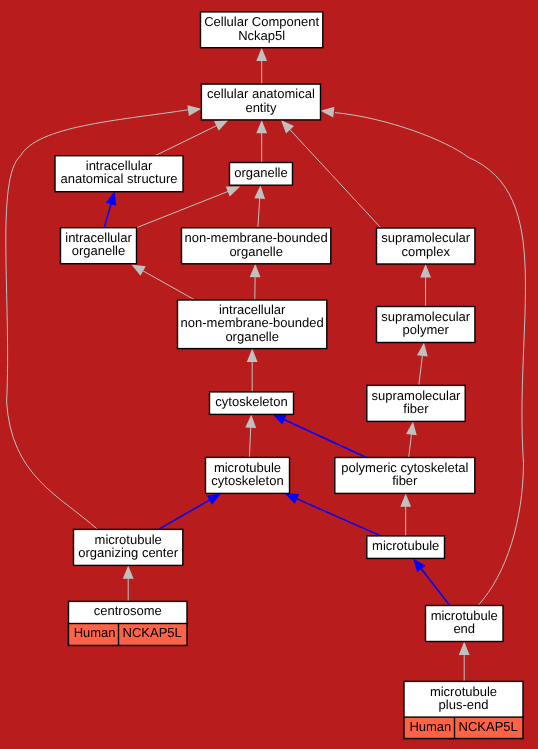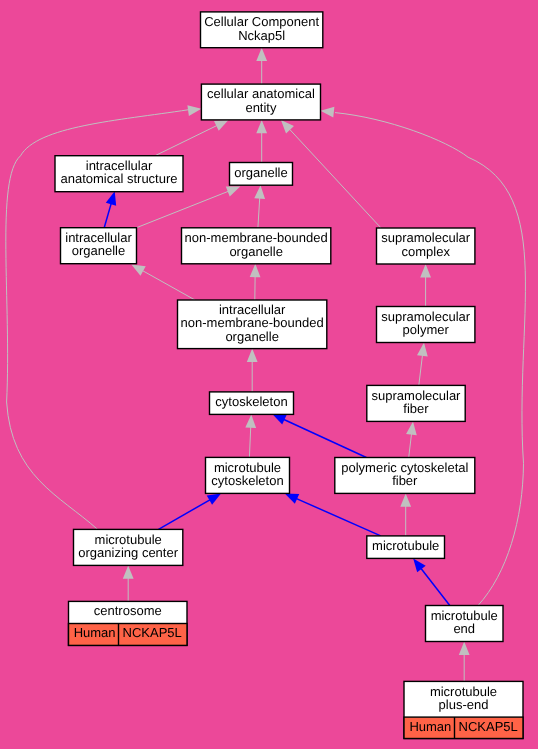--- a/index.html
+++ b/index.html
@@ -1,19 +1,19 @@
 <!DOCTYPE html>
 <html><head>
 <meta charset="utf-8">
 <title>Cellular Component graph</title>
 <style>
   html,body{margin:0;padding:0;background:#ffffff;}
   body{width:538px;height:749px;overflow:hidden;
        font-family:"Liberation Sans",sans-serif;-webkit-font-smoothing:antialiased;text-rendering:geometricPrecision;}
-  #graph{position:relative;width:538px;height:749px;background:#ec4899;}
+  #graph{position:relative;width:538px;height:749px;background:#b91c1c;}
   #svgroot{position:absolute;left:0;top:0;}
   text{font-family:"Liberation Sans",sans-serif;font-size:13px;fill:#000000;paint-order:fill;}
   .nodelabel{text-anchor:middle;}
 </style>
 </head>
 <body>
 
 <div id="graph">
   <svg id="svgroot" width="538" height="749" viewBox="0 0 538 749">
     <g id="edge-layer">

